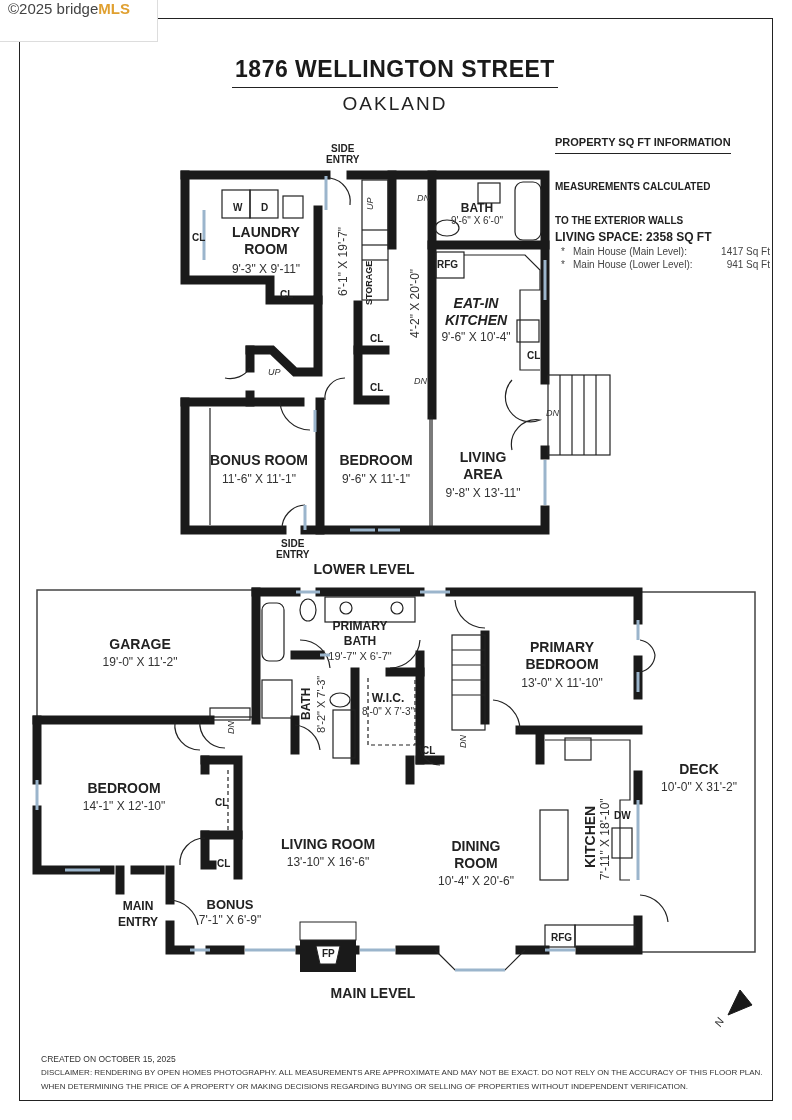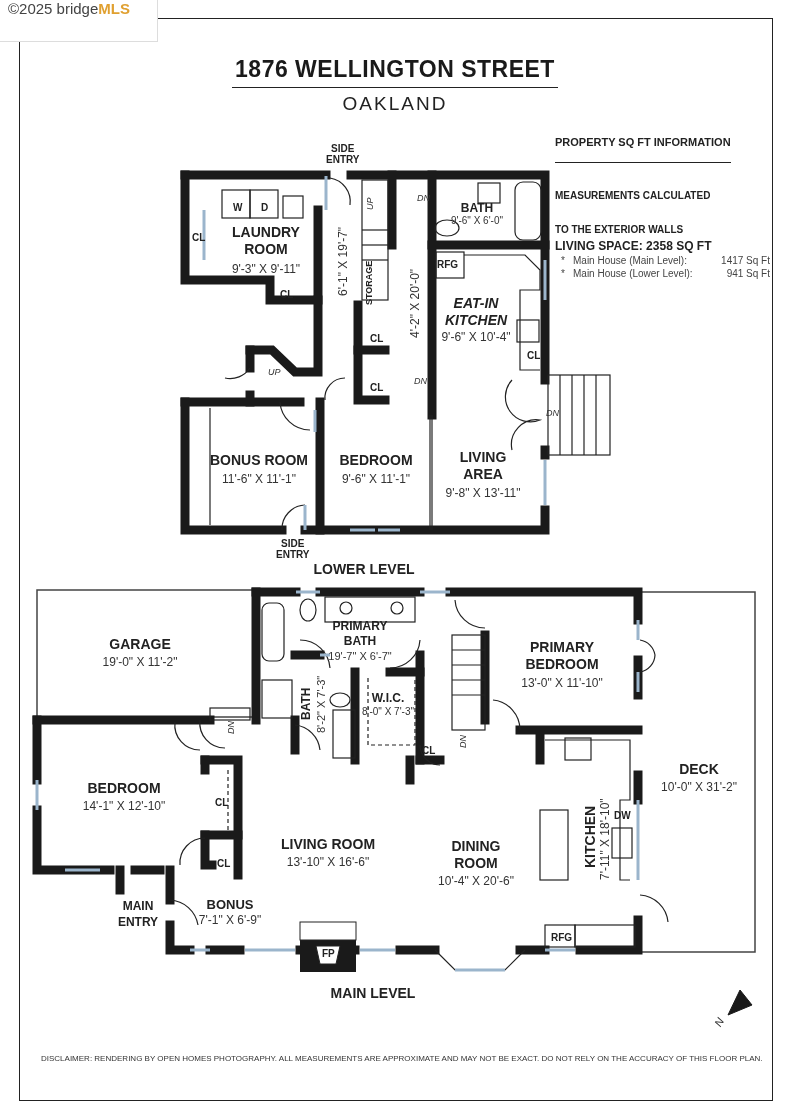--- a/index.html
+++ b/index.html
@@ -3,21 +3,21 @@
 <meta charset="utf-8">
 <style>
   html,body{margin:0;padding:0;background:#fff;}
   body{width:792px;height:1120px;position:relative;overflow:hidden;font-family:"Liberation Sans",sans-serif;color:#222;}
   .frame{position:absolute;left:19px;top:18px;width:754px;height:1083px;border:1.5px solid #222;box-sizing:border-box;}
   .wm{position:absolute;left:0;top:0;width:158px;height:42px;background:#fff;border:1px solid #ddd;border-top:none;border-left:none;display:flex;align-items:flex-start;padding-left:8px;box-sizing:border-box;font-size:15px;color:#444;z-index:3;}
   .wm .mls{color:#e0a030;font-weight:bold;}
   .title{position:absolute;left:232px;top:56px;width:326px;text-align:center;font-weight:bold;font-size:23px;letter-spacing:.5px;color:#1a1a1a;padding-bottom:4px;border-bottom:1.5px solid #222;}
   .city{position:absolute;left:232px;top:93px;width:326px;text-align:center;font-size:19px;letter-spacing:2px;color:#222;}
   .info{position:absolute;left:555px;top:136px;width:215px;font-size:10px;color:#222;}
-  .info .h{font-weight:bold;font-size:11px;border-bottom:1.2px solid #222;padding-bottom:14px;display:inline-block;margin-bottom:5px;text-align:right;}
+  .info .h{font-weight:bold;font-size:11px;border-bottom:1.2px solid #222;padding-bottom:5px;display:inline-block;margin-bottom:5px;text-align:right;}
   .info .m{font-weight:bold;font-size:10px;line-height:12px;margin-top:22px;}
   .info .ls{font-weight:bold;font-size:12px;margin-top:3px;}
   .info .li{font-size:10px;color:#444;margin-top:2px;padding-left:6px;display:flex;}
   .info .li .b{width:12px;}
   .info .li .v{margin-left:auto;}
   svg.plan{position:absolute;left:0;top:0;}
   .lbl{position:absolute;text-align:center;font-weight:bold;font-size:14px;color:#222;line-height:17px;white-space:nowrap;transform:translateX(-50%);}
   .dim{position:absolute;text-align:center;font-size:12px;color:#333;white-space:nowrap;transform:translateX(-50%);}
   .sm{position:absolute;font-weight:bold;font-size:10px;color:#222;white-space:nowrap;}
   .it{position:absolute;font-style:italic;font-size:9px;color:#333;white-space:nowrap;}
@@ -320,14 +320,16 @@
 <div class="lbl" style="left:230px;top:896px;font-size:13px;">BONUS</div>
 <div class="dim" style="left:230px;top:913px;">7'-1" X 6'-9"</div>
 <div class="lbl" style="left:138px;top:898px;font-size:12px;line-height:16px;">
     <div>MAIN</div>
     <div>ENTRY</div>
   </div>
 <div class="level" style="left:373px;top:985px;">MAIN LEVEL</div>
 <div class="it" style="left:715px;top:1016px;font-size:11px;transform:rotate(-60deg);">N</div>
 
 <div class="foot">
+  <div class="c">CREATED ON OCTOBER 15, 2025</div>
   <div>DISCLAIMER: RENDERING BY OPEN HOMES PHOTOGRAPHY. ALL MEASUREMENTS ARE APPROXIMATE AND MAY NOT BE EXACT. DO NOT RELY ON THE ACCURACY OF THIS FLOOR PLAN.</div>
+  <div>WHEN DETERMINING THE PRICE OF A PROPERTY OR MAKING DECISIONS REGARDING BUYING OR SELLING OF PROPERTIES WITHOUT INDEPENDENT VERIFICATION.</div>
 </div>
 
 </body></html>

